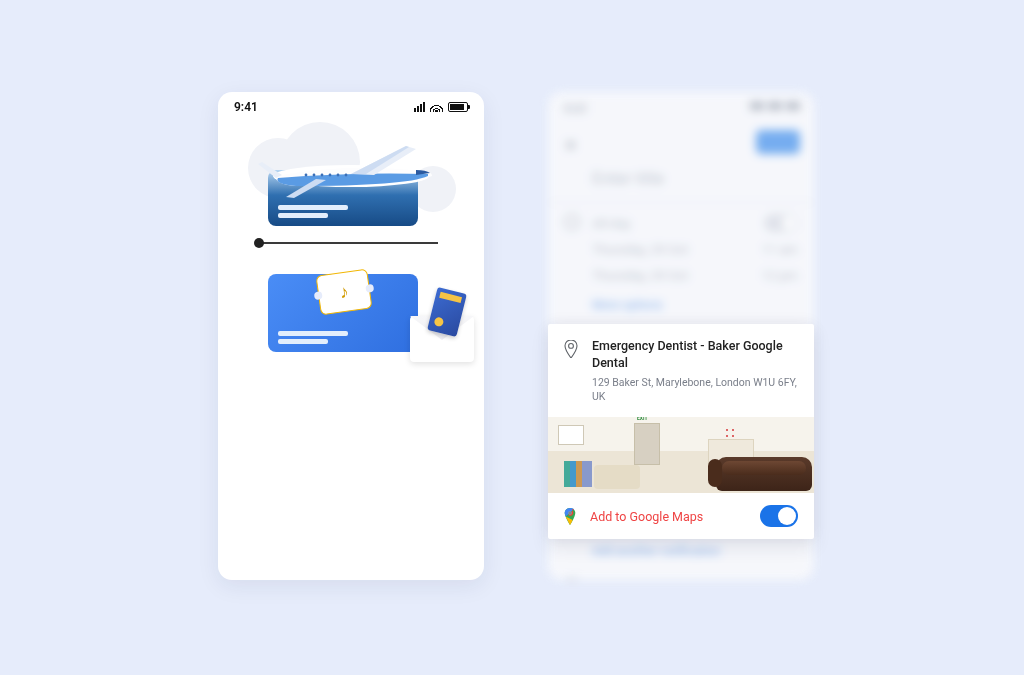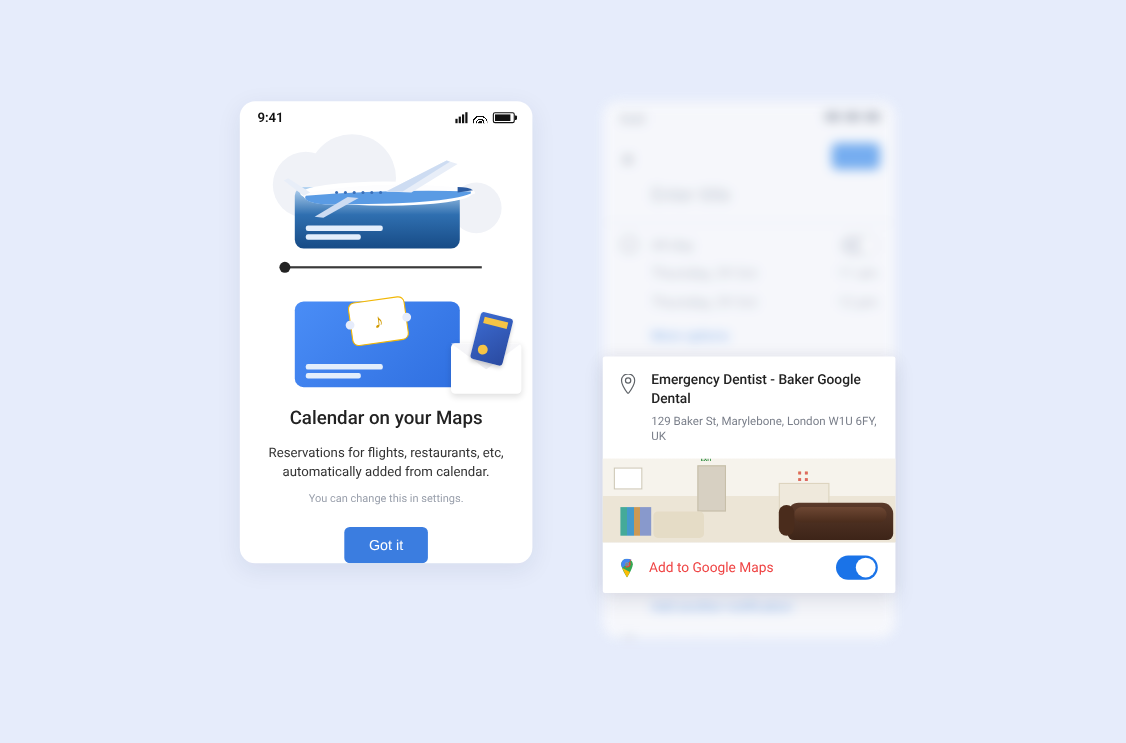--- a/index.html
+++ b/index.html
@@ -10,21 +10,21 @@
     position: relative;
     overflow: hidden;
   }
 
   
   .phone-a {
     position: absolute;
     left: 218px;
     top: 92px;
     width: 266px;
-    height: 420px;
+    height: 488px;
     background: #fff;
     border-radius: 14px;
     box-shadow: 0 6px 22px rgba(30,40,80,0.08);
     overflow: hidden;
     display: flex;
     flex-direction: column;
   }
   .status-bar {
     height: 30px;
     display: flex;
@@ -245,26 +245,20 @@
     <div class="ticket">
         <span class="note">♪</span>
       </div>
     <div class="pass"></div>
     <div class="env">
       <div class="paper"></div>
         <div class="flap"></div>
     </div>
   </div>
 
-  <div class="copy">
-    <h1>Calendar on your Maps</h1>
-    <p class="sub">Reservations for flights, restaurants, etc, automatically added from calendar.</p>
-    <p class="hint">You can change this in settings.</p>
-    <button class="gotit">Got it</button>
-  </div>
 </div>
 
 <div class="phone-b">
   <div class="phone-b-inner">
     <div class="pb-bg"></div>
     <div class="pb-status">9:41</div>
     <div class="pb-staticons">
         <span></span>
         <span></span>
         <span></span>

